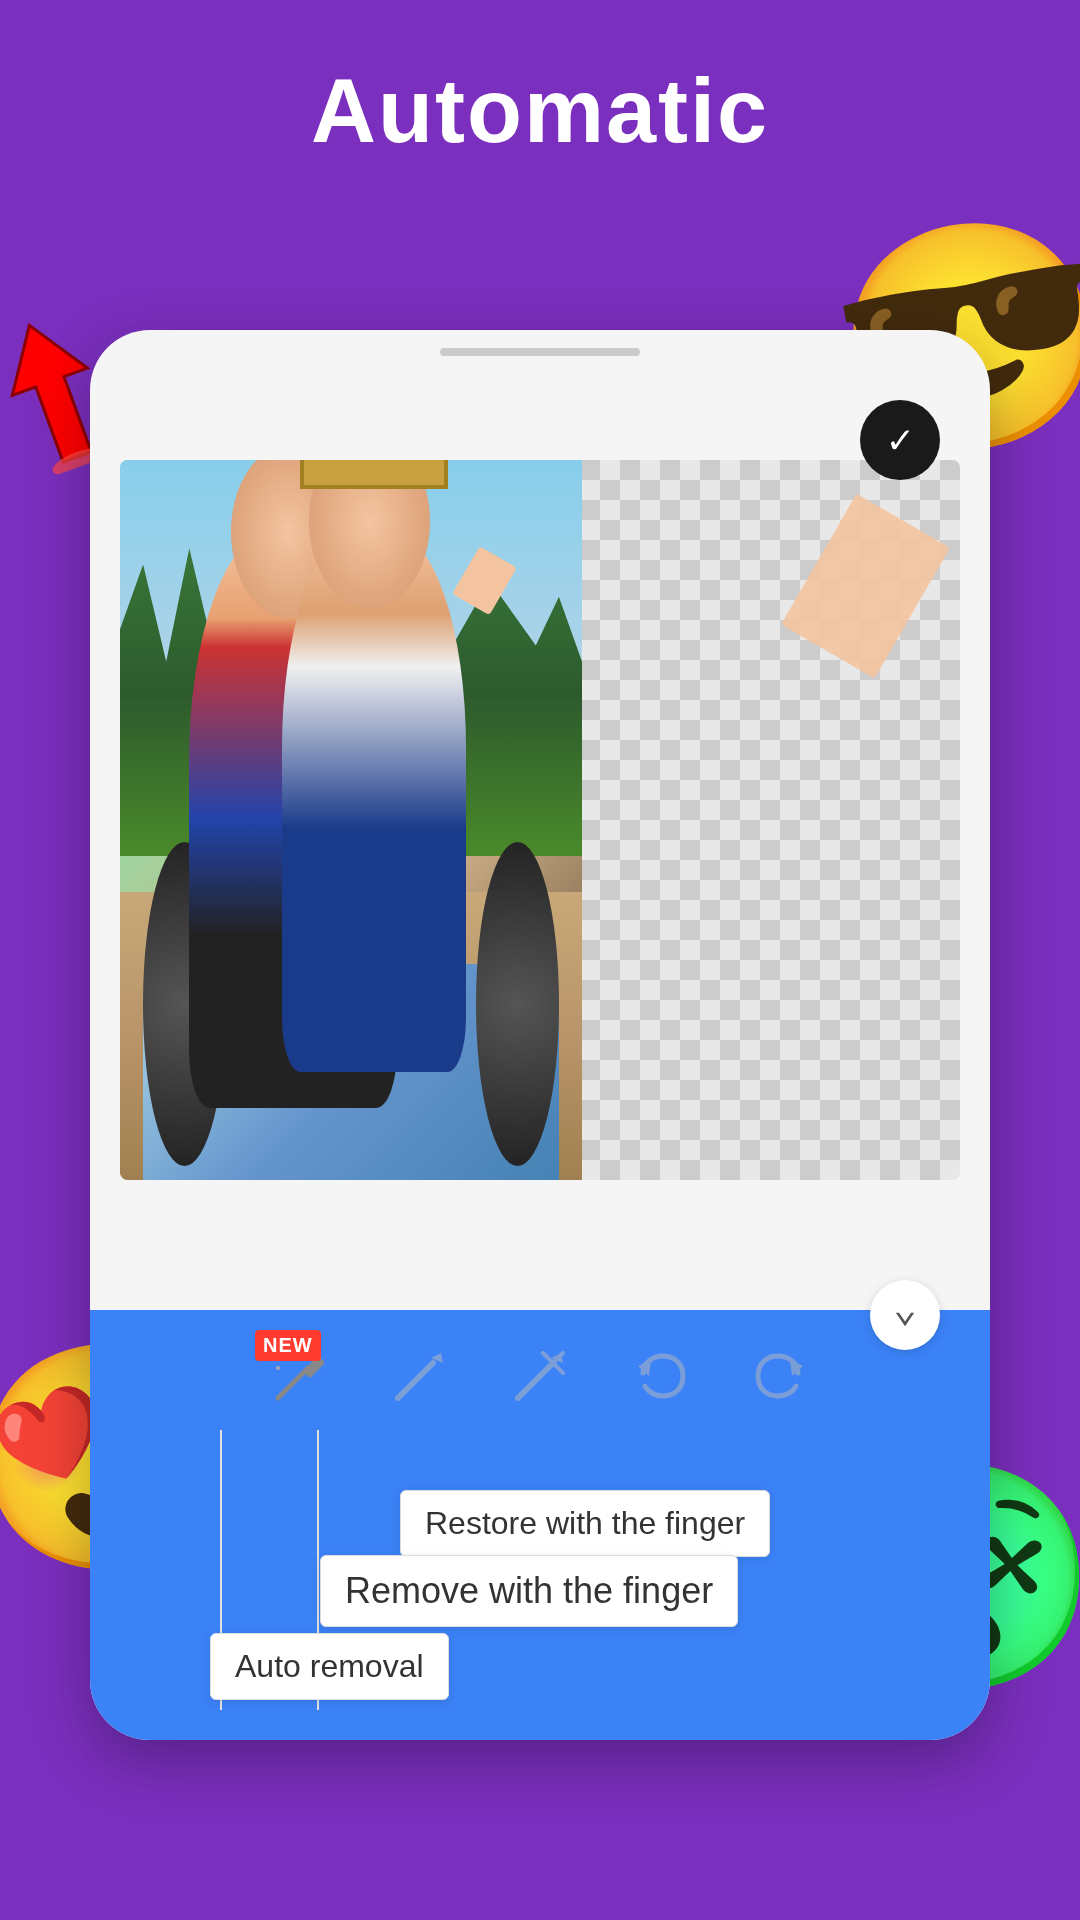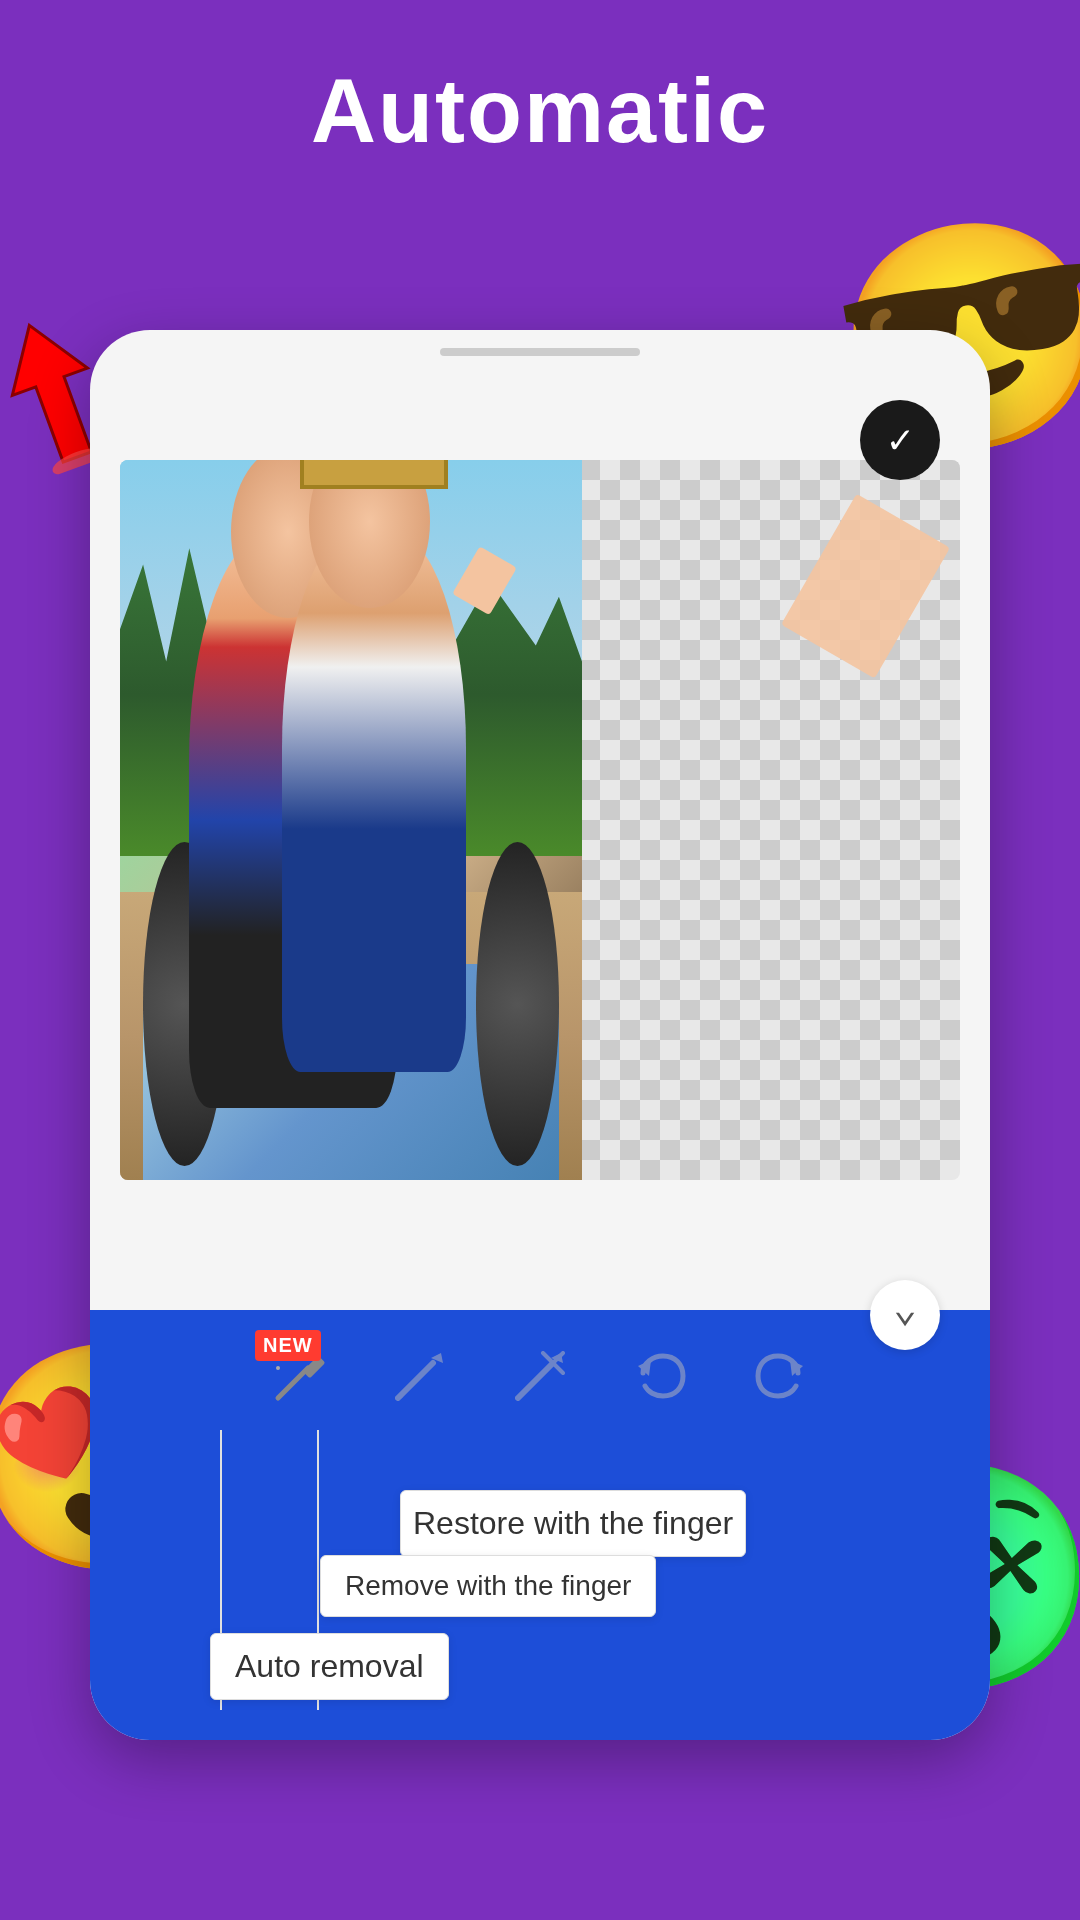--- a/index.html
+++ b/index.html
@@ -161,21 +161,21 @@
       background: linear-gradient(135deg, #87CEEB 0%, #98D8A0 30%, #D2B48C 60%, #8B7355 80%, #696969 100%);
       overflow: hidden;
     }
 
     
     .toolbar-area {
       position: absolute;
       bottom: 0;
       left: 0; right: 0;
       height: 430px;
-      background: #1d4ed8;
+      background: #3b82f6;
     }
 
     
     .chevron-btn {
       position: absolute;
       top: -30px;
       right: 50px;
       width: 70px;
       height: 70px;
       background: white;
@@ -262,37 +262,37 @@
     }
 
     
     .tooltip-restore {
       position: absolute;
       top: 180px;
       left: 310px;
       background: white;
       border: 1px solid #ddd;
       border-radius: 6px;
-      padding: 14px 12px;
+      padding: 14px 24px;
       font-size: 32px;
       color: #333;
       font-family: Arial, sans-serif;
       white-space: nowrap;
       box-shadow: 0 2px 8px rgba(0,0,0,0.1);
     }
 
     .tooltip-remove {
       position: absolute;
       top: 245px;
       left: 230px;
       background: white;
       border: 1px solid #ddd;
       border-radius: 6px;
       padding: 14px 24px;
-      font-size: 28px;
+      font-size: 36px;
       color: #333;
       font-family: Arial, sans-serif;
       white-space: nowrap;
       box-shadow: 0 2px 8px rgba(0,0,0,0.1);
     }
 
     .tooltip-auto {
       position: absolute;
       top: 323px;
       left: 120px;

